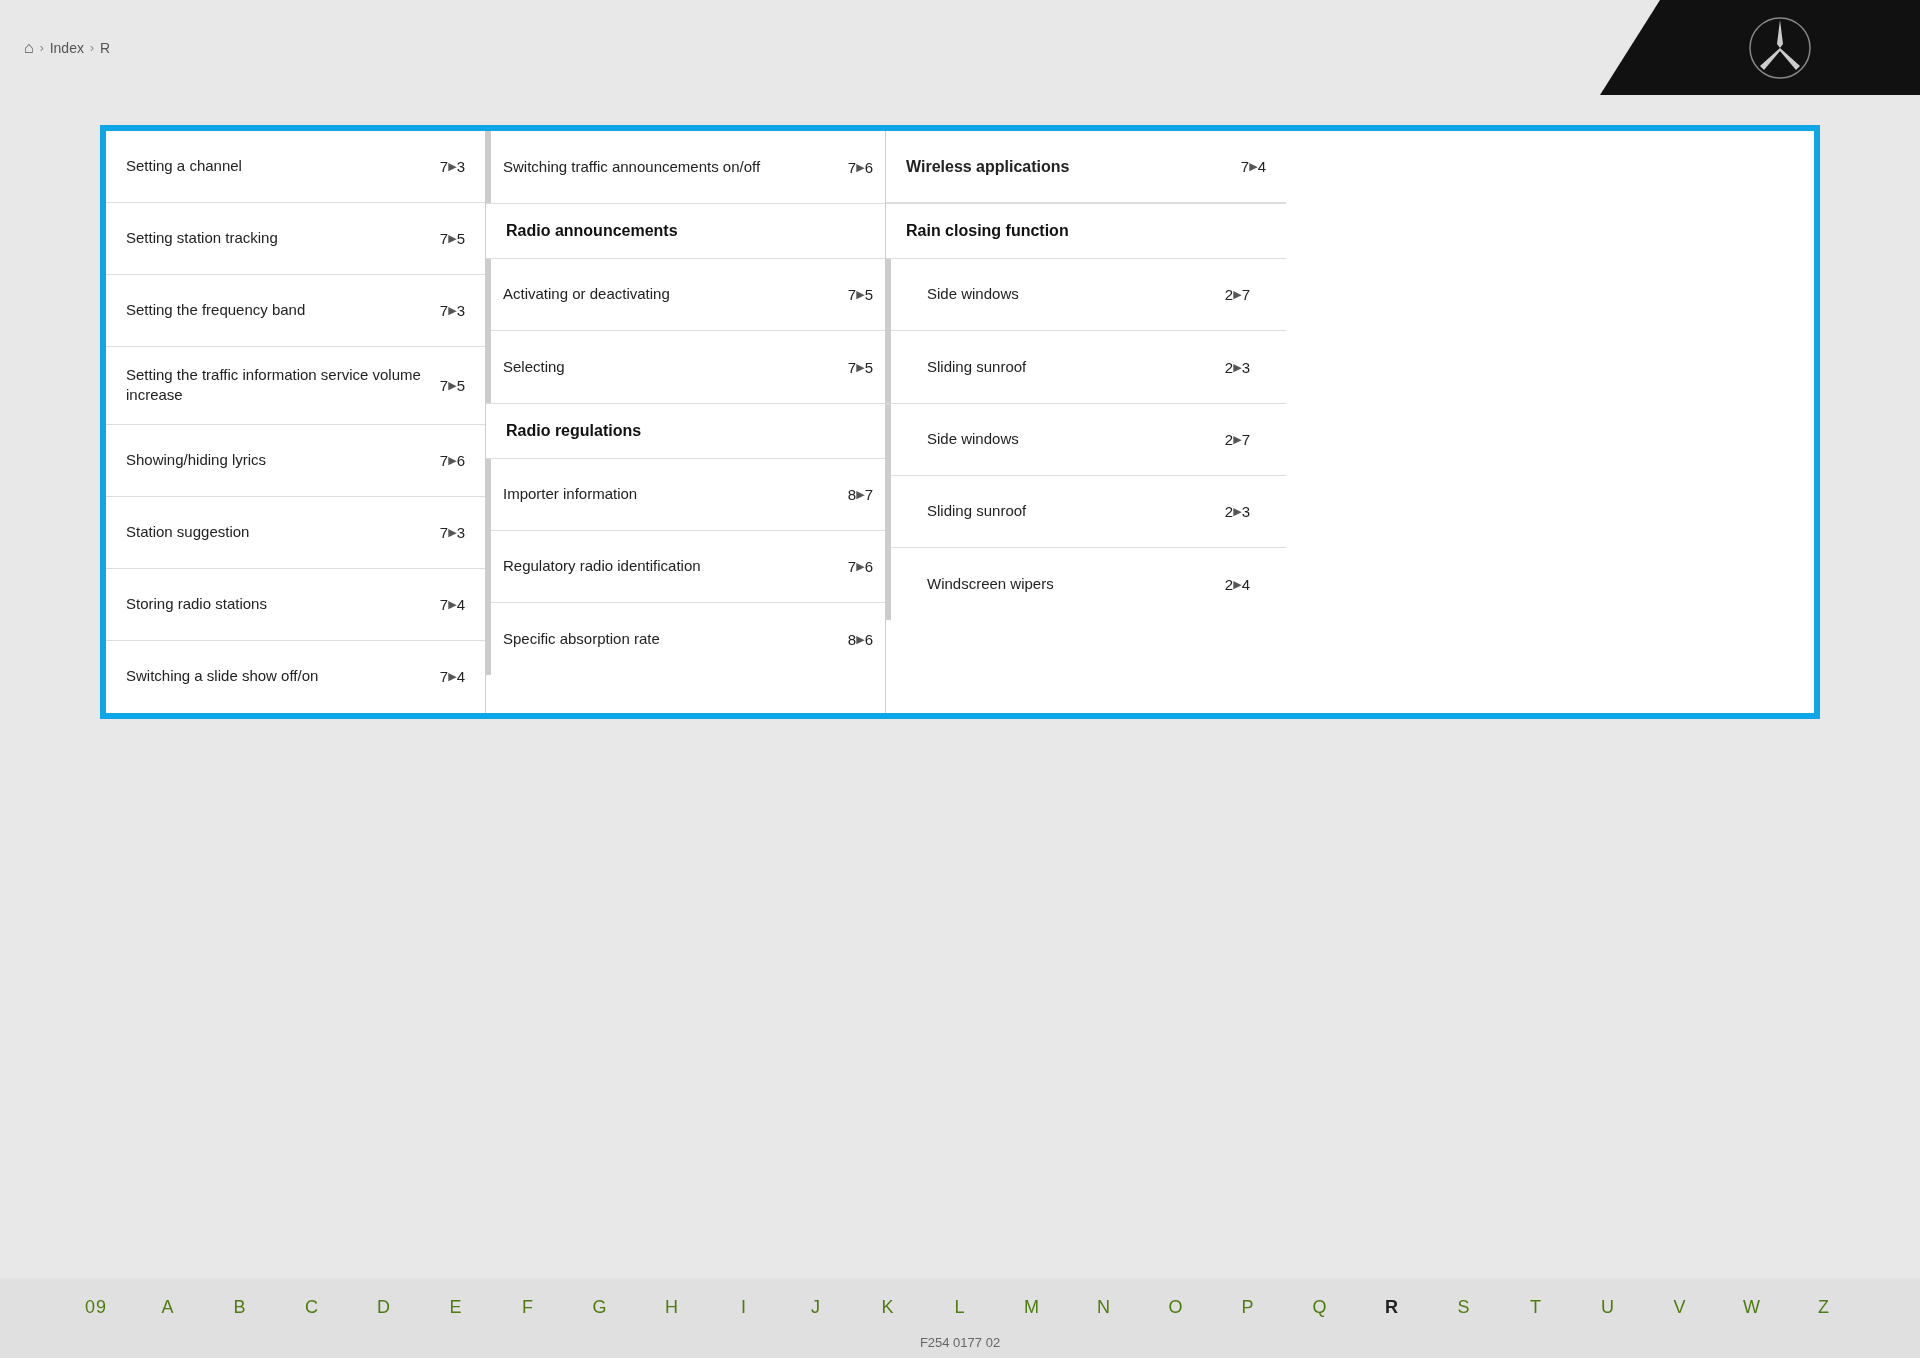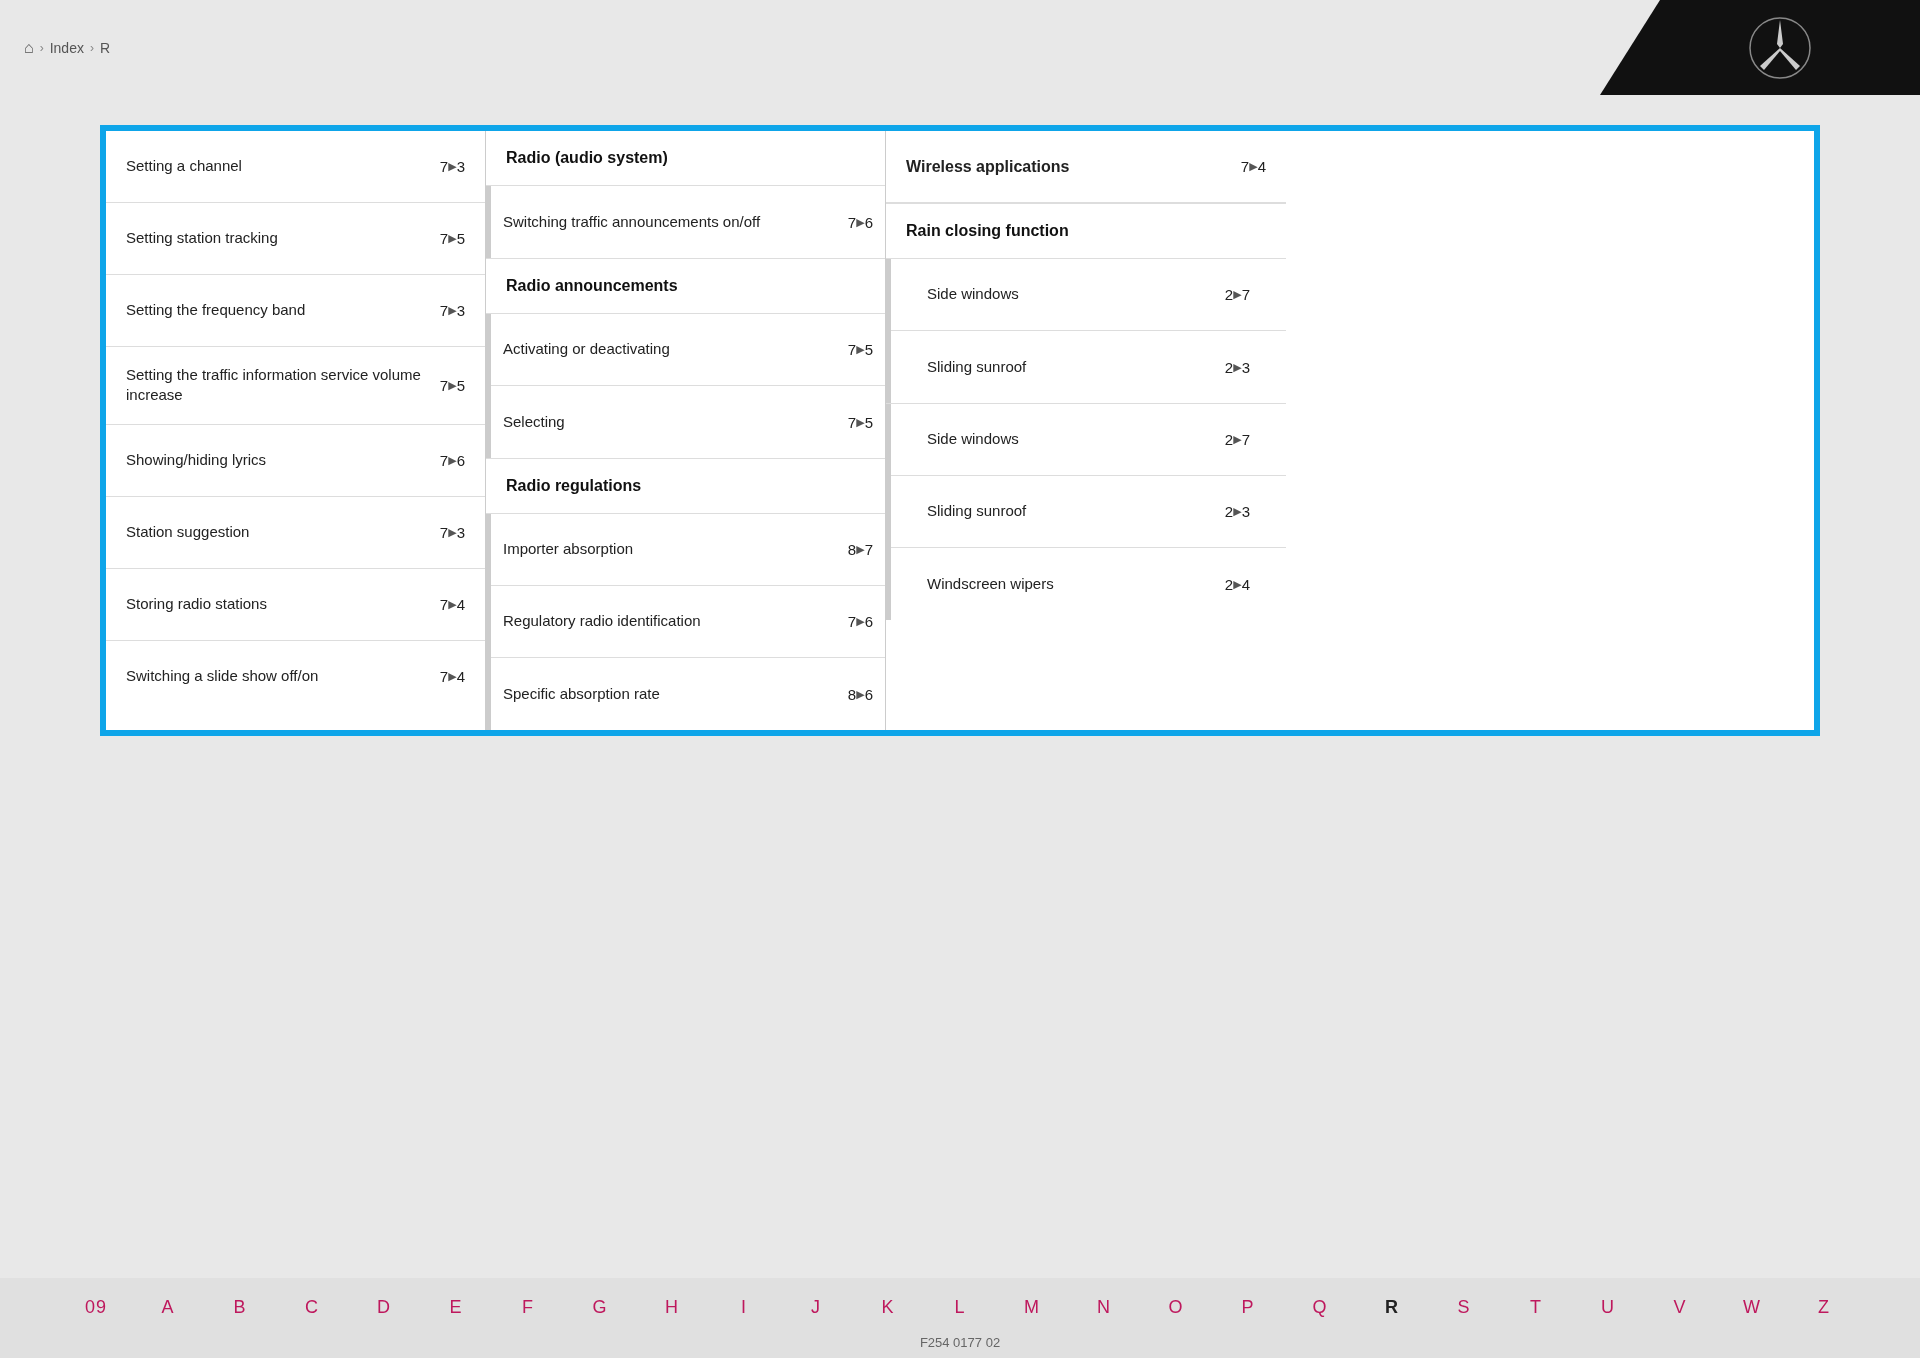--- a/index.html
+++ b/index.html
@@ -203,21 +203,21 @@
       width: 100%;
       justify-content: center;
     }
     .alpha-item {
       width: 72px;
       height: 42px;
       display: flex;
       align-items: center;
       justify-content: center;
       font-size: 18px;
-      color: #be185d;
+      color: #4d7c0f;
       cursor: pointer;
       font-weight: 300;
       letter-spacing: 1px;
     }
     .alpha-item.active {
       color: #222;
       font-weight: 600;
     }
     .bottom-code {
       font-size: 13px;
@@ -331,21 +331,20 @@
     <span class="entry-page pg">
       <span class="pg-num">7</span>
             <span class="pg-arrow">▶</span>
             <span class="pg-num">4</span>
     </span>
   </div>
       </div>
 
     <div class="mid-col col" id="mid-col">
     <div class="mid-section">
-          <div class="mid-section-header">Radio (audio system)</div>
           <div class="mid-sub">
             <div class="mid-sub-entry">
         <span class="sub-entry-label">Switching traffic announcements on/off</span>
         <span class="entry-page pg">
           <span class="pg-num">7</span>
                 <span class="pg-arrow">▶</span>
                 <span class="pg-num">6</span>
         </span>
       </div>
           </div>
@@ -368,21 +367,21 @@
                 <span class="pg-arrow">▶</span>
                 <span class="pg-num">5</span>
         </span>
       </div>
           </div>
         </div>
         <div class="mid-section">
           <div class="mid-section-header">Radio regulations</div>
           <div class="mid-sub">
             <div class="mid-sub-entry">
-        <span class="sub-entry-label">Importer absorption</span>
+        <span class="sub-entry-label">Importer information</span>
         <span class="entry-page pg">
           <span class="pg-num">8</span>
                 <span class="pg-arrow">▶</span>
                 <span class="pg-num">7</span>
         </span>
       </div>
             <div class="mid-sub-entry">
         <span class="sub-entry-label">Regulatory radio identification</span>
         <span class="entry-page pg">
           <span class="pg-num">7</span>

